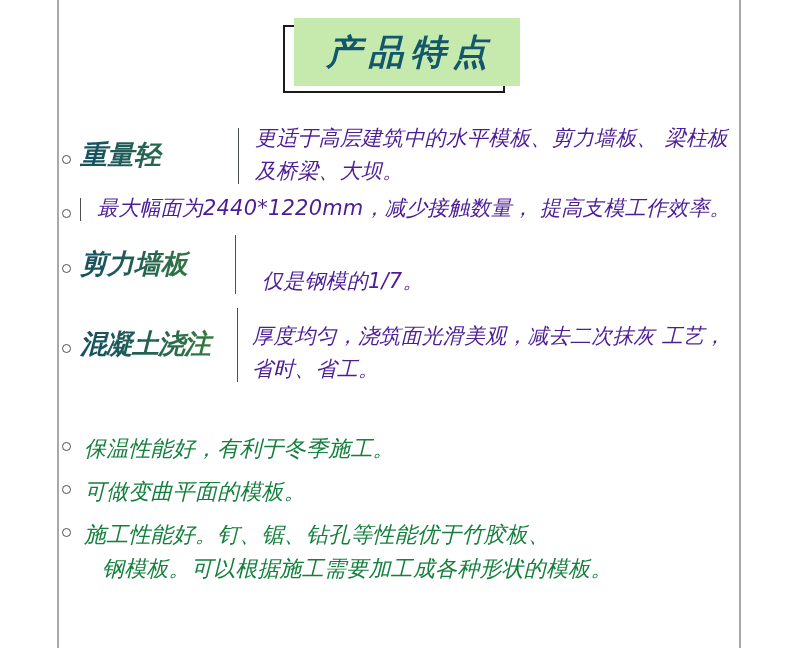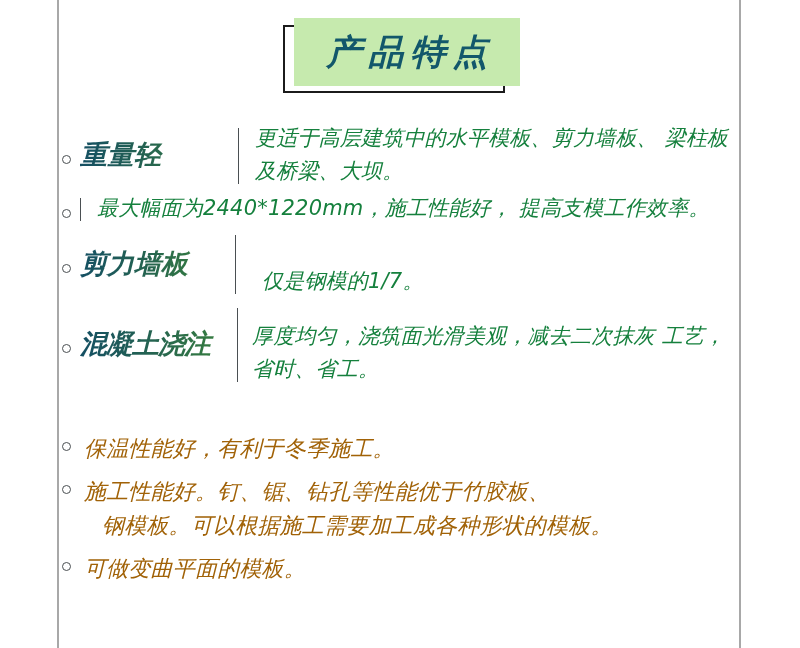--- a/index.html
+++ b/index.html
@@ -131,21 +131,21 @@
     align-self: stretch;
     margin: 6px 0 4px 0;
   }
   .body {
     flex: 1 1 auto;
     padding-left: 16px;
     font-family: "DejaVu Sans", "Liberation Sans", sans-serif;
     font-size: 21px;
     font-style: italic;
     line-height: 33px;
-    color: #15803d;
+    color: #4c1d95;
     letter-spacing: 0.2px;
   }
 
   .row-r1 .label { min-width: 158px; }
   .row-r3 .body  { padding-left: 26px; margin-top: 36px; }
   .row-r5 .label { min-width: 158px; }
   .row-r5 .body  { padding-left: 30px; }
   .row-r4 .label { min-width: 173px; letter-spacing: -1px; font-style: italic; }
   .row-r4 .sep   { margin-left: -16px; }
   .row-r4 .body  { padding-left: 14px; margin-top: 18px; }
@@ -164,21 +164,21 @@
     margin-bottom: 9px;
   }
   .note .bullet-col { padding-top: 10px; }
   .note-text {
     flex: 1 1 auto;
     padding-left: 4px;
     font-family: "DejaVu Sans", "Liberation Sans", sans-serif;
     font-size: 22px;
     font-style: italic;
     line-height: 34px;
-    color: #a16207;
+    color: #15803d;
     letter-spacing: 0.2px;
   }
   .note-text .ln2 { display: block; padding-left: 18px; }
 </style>
 </head>
 <body>
 
 <div id="page">
 
   <div class="rule-left"></div>
@@ -203,21 +203,21 @@
         <span>梁柱板及桥梁、大坝。</span>
       </div>
     </div>
 
     <div class="row row-r2">
       <div class="bullet-col">
         <span class="bullet"></span>
       </div>
       <div class="sep"></div>
       <div class="body">
-        <span>最大幅面为2440*1220mm，施工性能好，</span>
+        <span>最大幅面为2440*1220mm，减少接触数量，</span>
         <span>提高支模工作效率。</span>
       </div>
     </div>
 
     <div class="row row-r3">
       <div class="bullet-col">
         <span class="bullet"></span>
       </div>
       <div class="label">剪力墙板</div>
       <div class="sep"></div>
@@ -242,37 +242,37 @@
   </div>
 
   <div class="notes">
 
     <div class="note">
       <div class="bullet-col">
         <span class="bullet"></span>
       </div>
       <div class="note-text">
         <span>保温性能好，有利于冬季施工。</span>
+      </div>
+    </div>
+
+    <div class="note">
+      <div class="bullet-col">
+        <span class="bullet"></span>
+      </div>
+      <div class="note-text">
+        <span>可做变曲平面的模板。</span>
       </div>
     </div>
 
     <div class="note">
       <div class="bullet-col">
         <span class="bullet"></span>
       </div>
       <div class="note-text">
         <span>施工性能好。钉、锯、钻孔等性能优于竹胶板、</span>
         <span class="ln2">钢模板。可以根据施工需要加工成各种形状的模板。</span>
       </div>
     </div>
 
-    <div class="note">
-      <div class="bullet-col">
-        <span class="bullet"></span>
-      </div>
-      <div class="note-text">
-        <span>可做变曲平面的模板。</span>
-      </div>
-    </div>
-
   </div>
 
 </div>
 
 </body></html>

